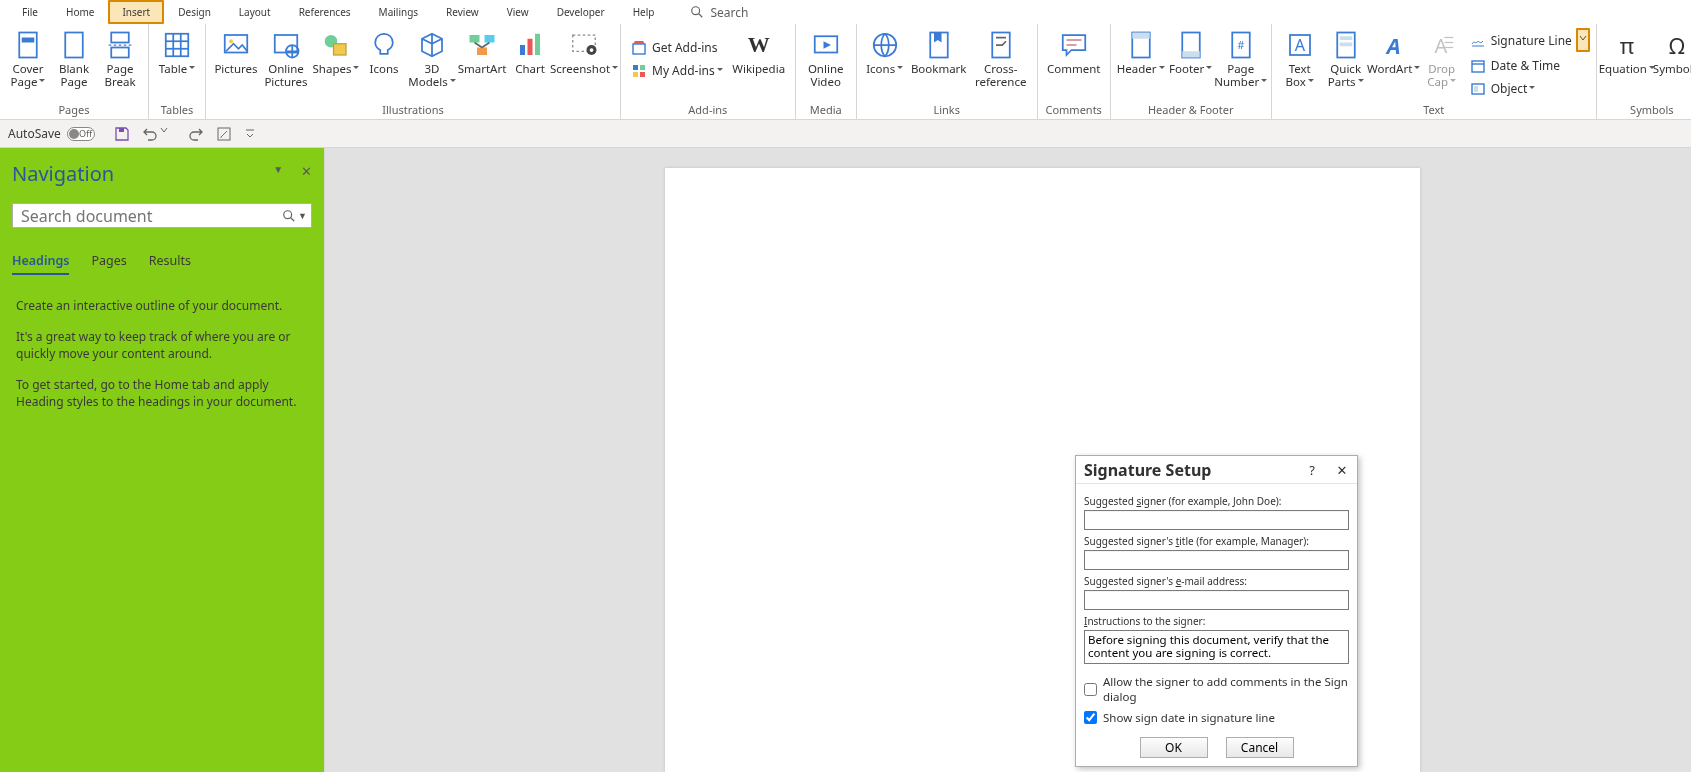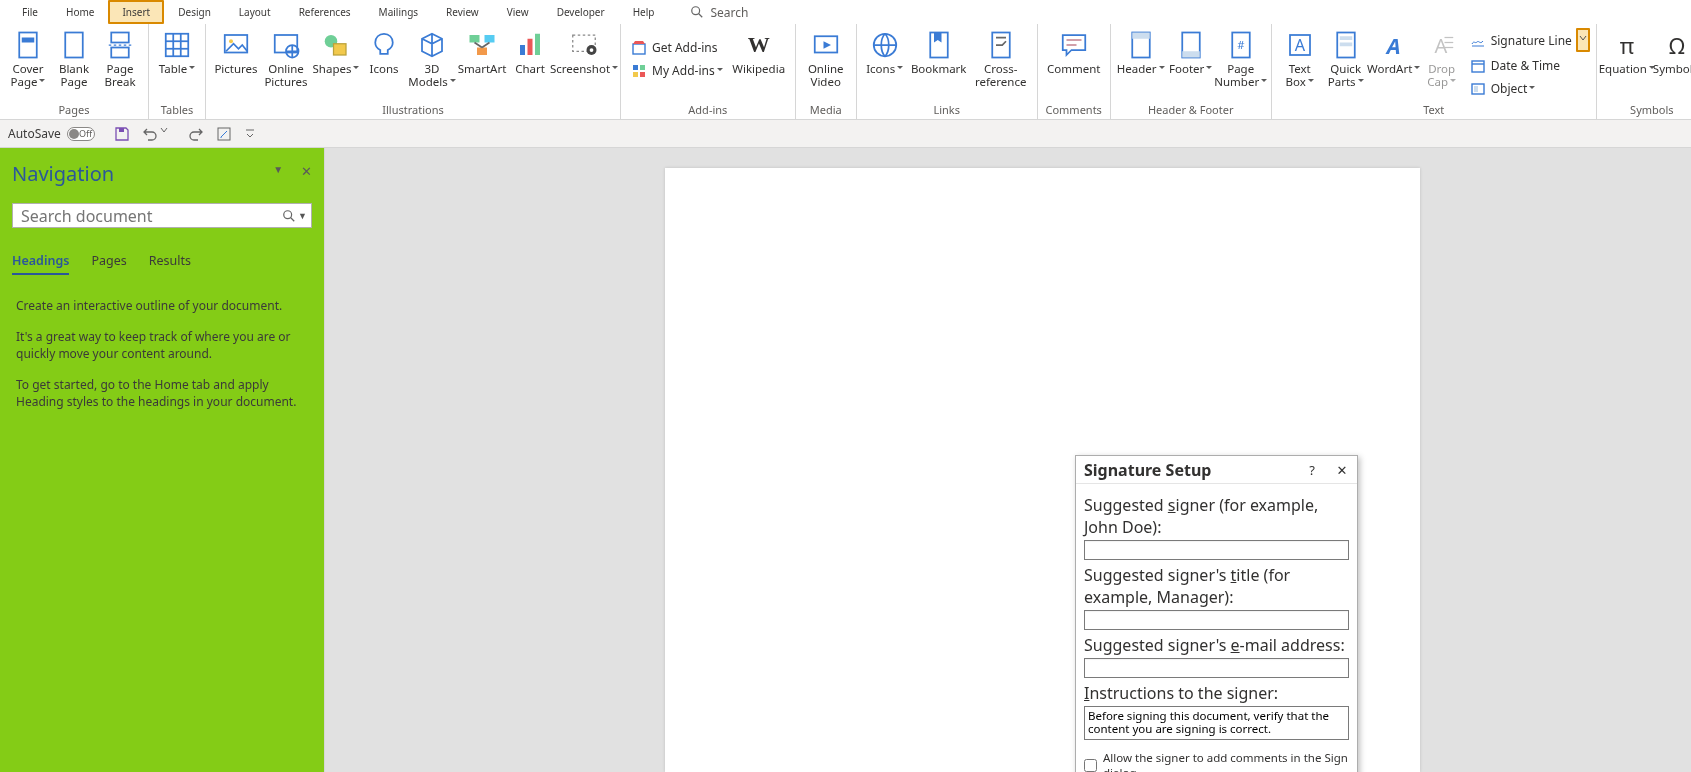--- a/index.html
+++ b/index.html
@@ -57,28 +57,28 @@
   .nav-text{margin-top:22px;font-size:12px;color:#3b3a39;line-height:17px;}
   .nav-text p{margin:0 4px 14px;}
   .doc-area{flex:1;background:var(--doc);position:relative;overflow:hidden;}
   .paper{position:absolute;left:340px;top:20px;width:755px;height:604px;background:#fff;box-shadow:0 0 3px rgba(0,0,0,.15);}
   
   .dialog{position:absolute;left:750px;top:307px;width:283px;background:#fff;border:1px solid #adadad;box-shadow:2px 2px 6px rgba(0,0,0,.25);}
   .dlg-title{display:flex;align-items:center;height:28px;border-bottom:1px solid #e5e5e5;}
   .dlg-title span:first-child{flex:1;padding-left:8px;font-size:16px;font-weight:bold;}
   .dlg-title .ctl{width:30px;text-align:center;font-size:13px;color:#333;}
   .dlg-body{padding:6px 8px 8px;}
-  .dlg-body label{display:block;font-size:16px;margin-top:4px;}
+  .dlg-body label{display:block;font-size:10px;margin-top:4px;}
   .dlg-body label .u{text-decoration:underline;}
   .dlg-body input[type=text]{width:100%;height:20px;border:1px solid #7a7a7a;margin-top:2px;font-size:12px;padding:0 3px;box-shadow:inset 0 1px 1px rgba(0,0,0,.05);}
   .dlg-body textarea{width:100%;height:34px;border:1px solid #7a7a7a;margin-top:2px;font-size:11.5px;padding:2px 3px;resize:none;font-family:inherit;line-height:13px;}
   .chk{display:flex;align-items:center;gap:6px;font-size:11.5px;margin-top:6px;}
   .chk input{width:13px;height:13px;margin:0;}
   .dlg-btns{display:flex;justify-content:center;gap:18px;margin-top:12px;}
-  .dlg-btns button{width:58px;height:21px;border:1px solid #adadad;background:linear-gradient(#fdfdfd,#e8e8e8);font-size:12px;}
+  .dlg-btns button{width:68px;height:21px;border:1px solid #adadad;background:linear-gradient(#fdfdfd,#e8e8e8);font-size:12px;}
   
   .stroke-blue{stroke:#3a7bd5;fill:none;stroke-width:1.4;}
   .stroke-gray{stroke:#666;fill:none;stroke-width:1.4;}
 </style>
 </head>
 <body>
 
 <div class="tabs">
   <div class="tab">File</div>
   <div class="tab">Home</div>

